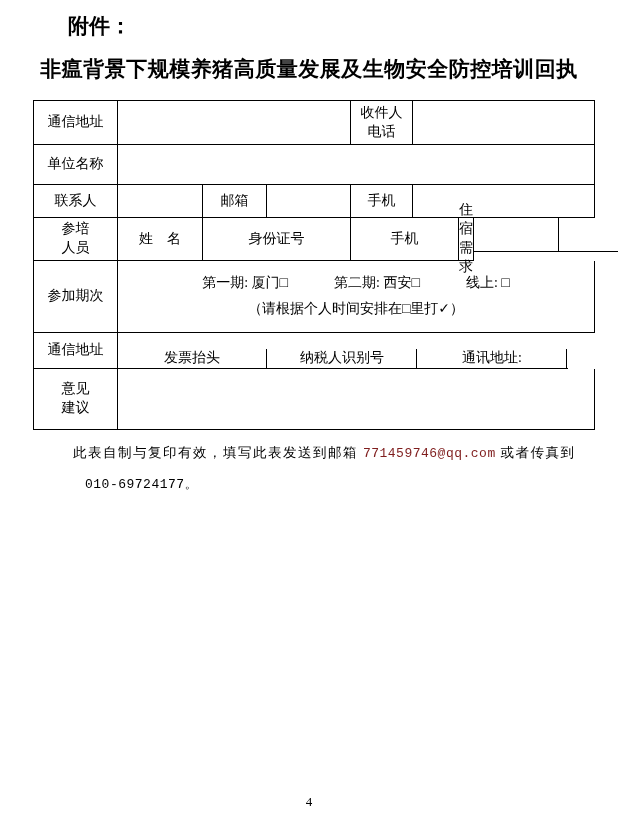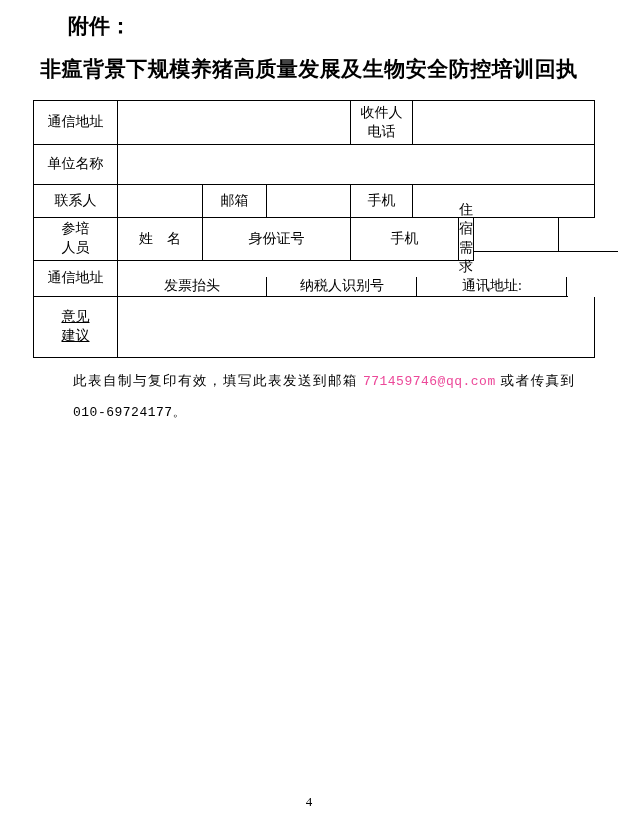--- a/index.html
+++ b/index.html
@@ -52,41 +52,41 @@
   .w148 { width: 148px; font-family: Liberation Mono, monospace; }
   .w149 { width: 149px; }
   .w233 { width: 233px; }
   .h40 { height: 40px; }
   .h44 { height: 44px; }
   .h33 { height: 33px; }
   .h43 { height: 43px; }
   .h34 { height: 34px; }
   .h72 { height: 72px; }
   .h36 { height: 36px; align-items: flex-end; }
-  .h61 { height: 61px; text-decoration: underline; }
+  .h61 { height: 61px; }
   .session-cell {
     flex-direction: column;
     justify-content: center;
     gap: 7px;
   }
   .session-line1 { display: flex; justify-content: center; gap: 46px; white-space: nowrap; }
   .footer {
     margin: 13px 40px 0 73px;
     font-size: 13.5px;
     letter-spacing: 1.5px;
     line-height: 20px;
   }
-  .footer .f2 { margin-top: 11px; }
+  .footer .f2 { margin-top: 11px; margin-left: 12px; }
   .mono {
     font-family: "Liberation Mono", "DejaVu Sans Mono", monospace;
     font-size: 13px;
     letter-spacing: 0.5px;
   }
   .email {
-    color: #ec4899;
+    color: #7f1d1d;
     text-decoration: none;
     cursor: pointer;
   }
   .pagenum {
     position: absolute;
     top: 794px;
     left: 0;
     width: 618px;
     text-align: center;
     font-size: 13px;
@@ -172,20 +172,31 @@
       <div class="row h34">
         <div class="cell w85"></div>
         <div class="cell w148"></div>
         <div class="cell w62"></div>
         <div class="cell w108"></div>
         <div class="cell flex1"></div>
       </div>
     </div>
   </div>
 
+  <div class="row h72">
+    <div class="cell c1">参加期次</div>
+    <div class="cell flex1 session-cell">
+      <div class="session-line1">
+        <span>第一期: 厦门□</span>
+        <span>第二期: 西安□</span>
+        <span>线上: □</span>
+      </div>
+      <div class="session-line2">（请根据个人时间安排在□里打✓）</div>
+    </div>
+  </div>
 
   <div class="group">
     <div class="cell c1">通信地址</div>
     <div class="stack">
       <div class="row h36">
         <div class="cell w149">发票抬头</div>
         <div class="cell flex1"></div>
       </div>
       <div class="row h36">
         <div class="cell w149">纳税人识别号</div>

